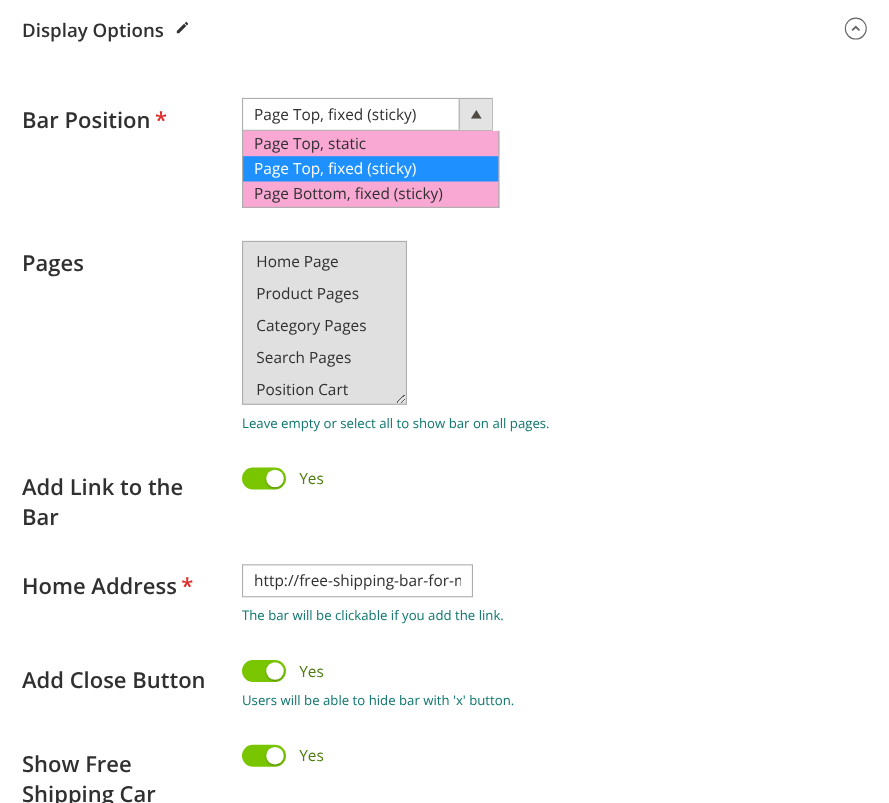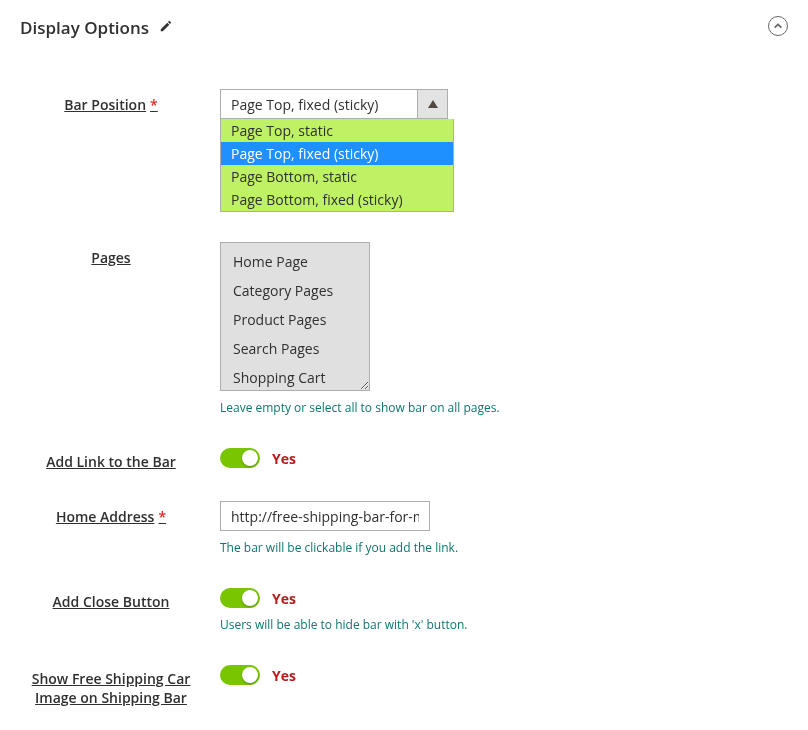--- a/index.html
+++ b/index.html
@@ -36,28 +36,27 @@
       cursor: pointer;
     }
     .collapse-btn svg { width: 10px; height: 10px; stroke: #666; stroke-width: 2; fill: none; }
     .form-row {
       display: flex;
       align-items: flex-start;
       margin-bottom: 30px;
     }
     .form-label {
       width: 200px;
-      text-align: center;
+      text-align: left;
       padding-right: 18px;
       padding-top: 6px;
       font-weight: 600;
       color: #303030;
-      font-size: 14px;
+      font-size: 20px;
       flex-shrink: 0;
-      text-decoration: underline;
     }
     .required-mark { color: #e02b27; margin-left: 4px; }
     .form-control { flex: 1; }
     .select-wrap { position: relative; width: 228px; }
     .select-display {
       border: 1px solid #adadad;
       background: #fff;
       height: 30px;
       display: flex;
       align-items: stretch;
@@ -73,21 +72,21 @@
     .select-arrow {
       width: 30px;
       border-left: 1px solid #adadad;
       background: #e3e3e3;
       display: flex; align-items: center; justify-content: center;
     }
     .select-arrow svg { width: 10px; height: 8px; fill: #514943; }
     .dropdown-list {
       border: 1px solid #adadad;
       border-top: none;
-      background: #bef264;
+      background: #f9a8d4;
       width: 234px;
     }
     .dropdown-item {
       padding: 2px 10px;
       font-size: 14px;
       color: #303030;
       cursor: pointer;
     }
     .dropdown-item.selected {
       background: #1e90ff;
@@ -128,21 +127,21 @@
       cursor: pointer;
     }
     .toggle-knob {
       position: absolute;
       right: 2px; top: 2px;
       width: 16px; height: 16px;
       background: #fff;
       border-radius: 50%;
       box-shadow: 0 1px 2px rgba(0,0,0,0.3);
     }
-    .toggle-label { color: #b91c1c; font-weight: bold; }
+    .toggle-label { color: #4d7c0f; }
     .text-input {
       width: 210px;
       height: 30px;
       border: 1px solid #adadad;
       padding: 0 10px;
       font-size: 14px;
       color: #303030;
       font-family: inherit;
     }
     .form-row.pages { margin-top: 30px; }
@@ -177,36 +176,35 @@
         <div class="select-text">Page Top, fixed (sticky)</div>
         <div class="select-arrow">
           <svg viewBox="0 0 10 8">
               <path d="M5 0 L10 8 L0 8 Z"></path>
             </svg>
         </div>
       </div>
       <div class="dropdown-list">
         <div class="dropdown-item">Page Top, static</div>
         <div class="dropdown-item selected">Page Top, fixed (sticky)</div>
-        <div class="dropdown-item">Page Bottom, static</div>
         <div class="dropdown-item">Page Bottom, fixed (sticky)</div>
       </div>
     </div>
   </div>
 </div>
 
 <div class="form-row pages">
   <div class="form-label">Pages</div>
   <div class="form-control">
     <div class="multiselect">
       <div class="multiselect-item">Home Page</div>
+      <div class="multiselect-item">Product Pages</div>
       <div class="multiselect-item">Category Pages</div>
-      <div class="multiselect-item">Product Pages</div>
       <div class="multiselect-item">Search Pages</div>
-      <div class="multiselect-item">Shopping Cart</div>
+      <div class="multiselect-item">Position Cart</div>
       <div class="multiselect-item">Another Page</div>
     </div>
     <div class="help-text">Leave empty or select all to show bar on all pages.</div>
   </div>
 </div>
 
 <div class="form-row">
   <div class="form-label">Add Link to the Bar</div>
   <div class="form-control">
     <div class="toggle-wrap">

